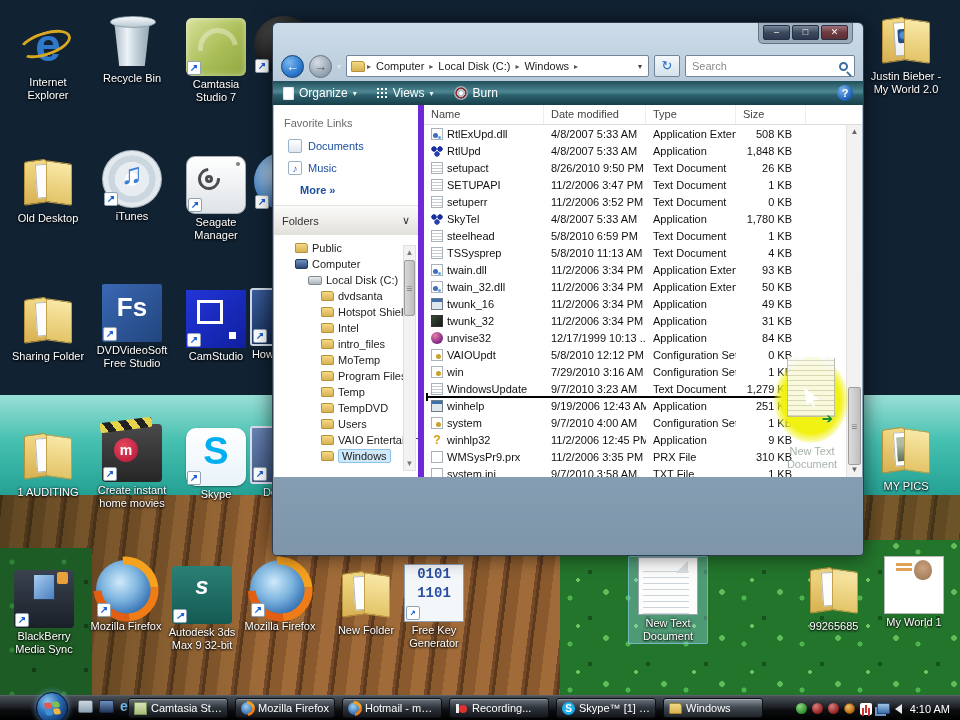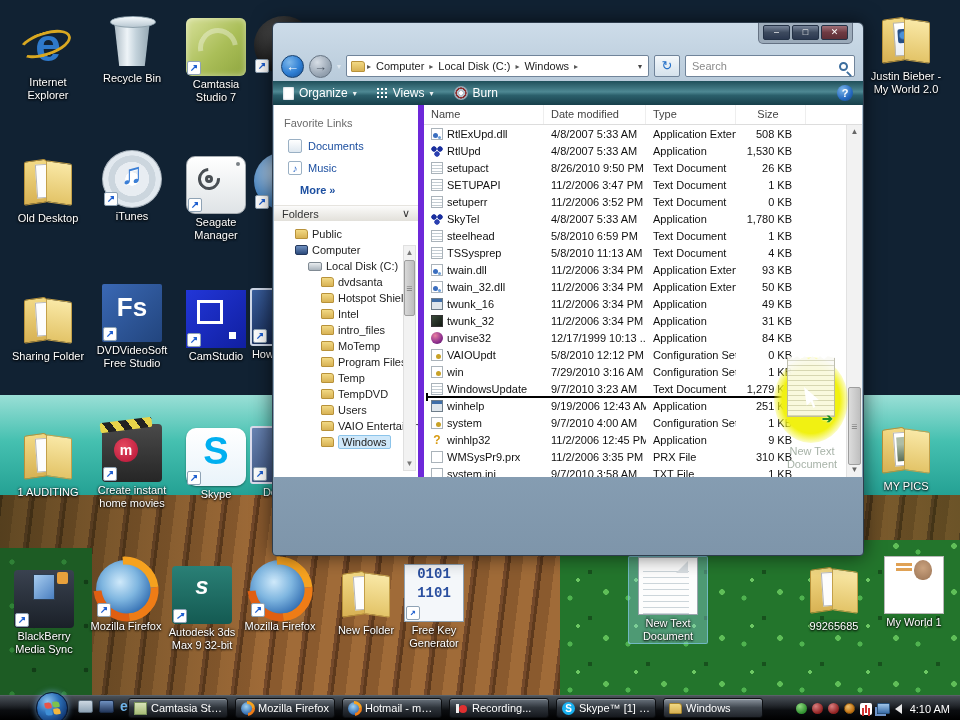--- a/index.html
+++ b/index.html
@@ -168,42 +168,42 @@
   .burn-ic{width:14px;height:14px;border-radius:50%;
     background:radial-gradient(circle,#fff 18%,#b8c2cc 20% 40%,#8d2f2f 42% 55%,#9aa6b2 57%);}
   .help-ic{margin-left:auto;width:16px;height:16px;border-radius:50%;color:#fff;font-weight:bold;font-size:11px;
     line-height:16px;text-align:center;background:radial-gradient(circle at 35% 30%,#7db7ea,#2468c0 60%,#15447e);}
   .main{position:relative;display:flex;height:372px;margin:0 1px;background:#fff;overflow:hidden;}
   
   .sidebar{position:relative;width:150px;flex:0 0 auto;border-right:6px solid #6d28d9;overflow:hidden;}
   .favhdr{margin:12px 0 6px 10px;color:#6b6b6b;}
   .favitem{display:flex;align-items:center;gap:6px;height:22px;padding-left:14px;color:#1c4fa0;}
   .morelink{padding-left:26px;height:22px;line-height:22px;color:#1c4fa0;font-weight:bold;}
-  .foldersband{height:16px;margin-top:4px;display:flex;align-items:center;justify-content:space-between;
+  .foldersband{height:30px;margin-top:4px;display:flex;align-items:center;justify-content:space-between;
     padding:0 8px;color:#333;background:linear-gradient(#fbfbfa,#e2e0da);border-top:1px solid #e6e4df;}
   .fav-ic{width:14px;height:14px;flex:0 0 auto;border-radius:2px;}
   .fav-doc{background:linear-gradient(#fff,#dfe8f0);border:1px solid #9ab0c4;}
   .fav-pic{background:linear-gradient(180deg,#9ecbe8 55%,#7da85f 55%);border:1px solid #8aa5ba;}
   .fav-music{background:#fff;border:1px solid #9ab0c4;color:#2a66c8;font-size:10px;line-height:13px;text-align:center;}
   .tree{position:relative;padding-top:5px;}
   .treeitem{display:flex;align-items:center;height:16px;gap:4px;color:#222;white-space:nowrap;}
   .treeitem .sel{background:#cfe8fa;border:1px solid #8cc4ea;border-radius:2px;padding:0 3px;}
   .tr-ic{flex:0 0 auto;}
   .tr-folder{width:13px;height:10px;background:linear-gradient(#f2d984,#d8b254);border:1px solid #b8923a;border-radius:1px 3px 1px 1px;}
   .tr-computer{width:13px;height:10px;background:linear-gradient(#6f90c0,#2c4a7c);border:1px solid #24385c;border-radius:2px;}
   .tr-drive{width:14px;height:9px;background:linear-gradient(#e8ecef,#aab4bd);border:1px solid #808a93;border-radius:2px;}
   .sb-scroll{position:absolute;right:2px;top:140px;width:13px;height:226px;background:#f2f2f2;border:1px solid #e0e0e0;}
   .sb-thumb{position:absolute;left:0;right:0;top:14px;height:56px;background:linear-gradient(90deg,#d8d8d8,#bdbdbd);
     border:1px solid #9e9e9e;border-radius:2px;color:#777;font-size:7px;line-height:56px;text-align:center;}
   .sb-arr{position:absolute;left:0;right:0;height:13px;color:#777;font-size:8px;text-align:center;line-height:13px;}
   
   .listpane{position:relative;flex:1;overflow:hidden;}
   .cols{display:flex;height:20px;border-bottom:1px solid #ddd;color:#444;}
   .col{padding:3px 0 0 7px;border-right:1px solid #eee;}
-  .c-name{width:120px;}.c-date{width:102px;}.c-type{width:90px;}.c-size{width:70px;text-align:center;padding-right:12px;}
+  .c-name{width:120px;}.c-date{width:102px;}.c-type{width:90px;}.c-size{width:70px;text-align:left;padding-right:12px;}
   .row{display:flex;height:17px;align-items:center;color:#111;}
   .cell{padding-left:7px;white-space:nowrap;overflow:hidden;}
   .cell.name{width:120px;display:flex;align-items:center;gap:4px;}
   .cell.date{width:102px;}.cell.type{width:90px;}.cell.size{width:70px;text-align:right;padding:0 14px 0 0;}
   .fic{width:12px;height:12px;flex:0 0 auto;position:relative;}
   .fic-page,.fic-text,.fic-dll,.fic-config{background:#fff;border:1px solid #aab3ba;}
   .fic-text{background-image:repeating-linear-gradient(180deg,transparent 0 2px,#c4cdd3 2px 3px);}
   .fic-dll::after{content:"";position:absolute;left:1px;top:4px;width:5px;height:5px;border-radius:50%;
     background:#3a6ebf;box-shadow:4px 2px 0 -1px #6fa0d8;}
   .fic-config::after{content:"";position:absolute;right:1px;bottom:1px;width:5px;height:5px;border-radius:50%;background:#c9a227;}
@@ -633,21 +633,21 @@
               <div class="cell type">Application Extens...</div>
               <div class="cell size">508 KB</div>
             </div>
             <div class="row">
               <div class="cell name">
                 <span class="fic fic-app-gear"></span>
                 <span>RtlUpd</span>
               </div>
               <div class="cell date">4/8/2007 5:33 AM</div>
               <div class="cell type">Application</div>
-              <div class="cell size">1,530 KB</div>
+              <div class="cell size">1,848 KB</div>
             </div>
             <div class="row">
               <div class="cell name">
                 <span class="fic fic-text"></span>
                 <span>setupact</span>
               </div>
               <div class="cell date">8/26/2010 9:50 PM</div>
               <div class="cell type">Text Document</div>
               <div class="cell size">26 KB</div>
             </div>

